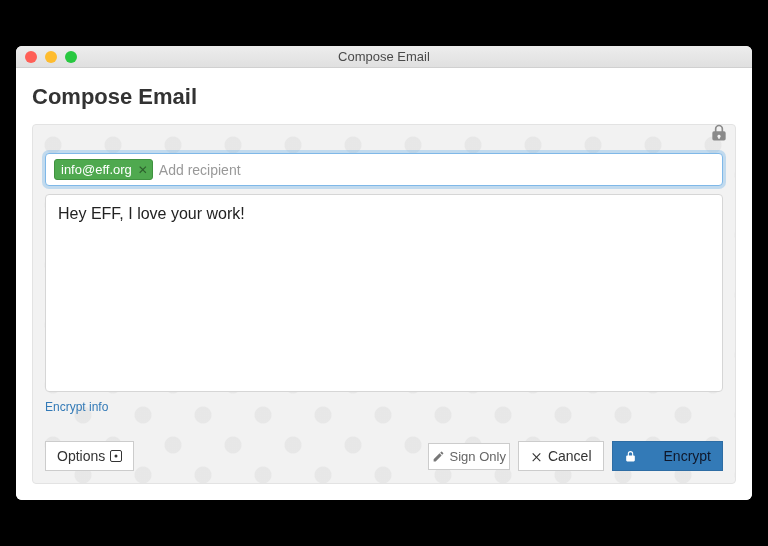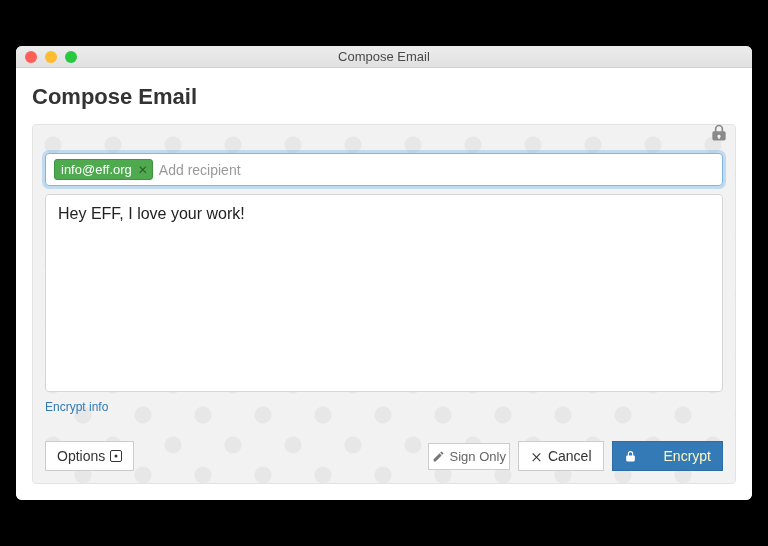--- a/index.html
+++ b/index.html
@@ -145,21 +145,21 @@
     border: 1px solid #ccc;
     background: #fff;
     color: #333;
     cursor: pointer;
     margin-top: 12px;
   }
   .btn.small { font-size: 13px; padding: 5px 3px; color: #666; }
   .btn.primary {
     background: #337ab7;
     border-color: #2e6da4;
-    color: #fef9c3;
+    color: #0f172a;
     gap: 27px;
   }
   .spacer { flex: 1; }
   .ico { width: 13px; height: 13px; }
   .ico-dark { fill: #333; }
   .ico-grey { fill: #777; }
   .ico-white { fill: #fff; }
   .sq {
     width: 12px; height: 12px; border: 1.6px solid #333; border-radius: 2px; display:inline-block; position:relative;
   }

